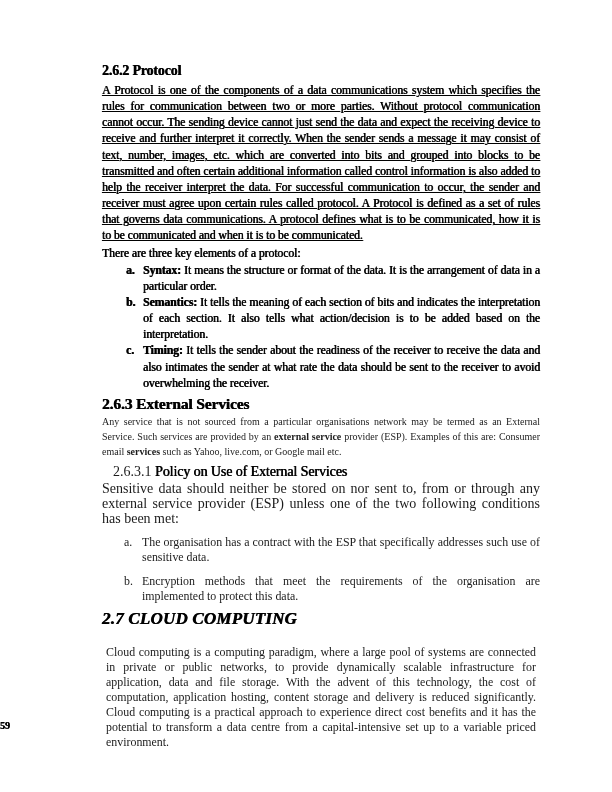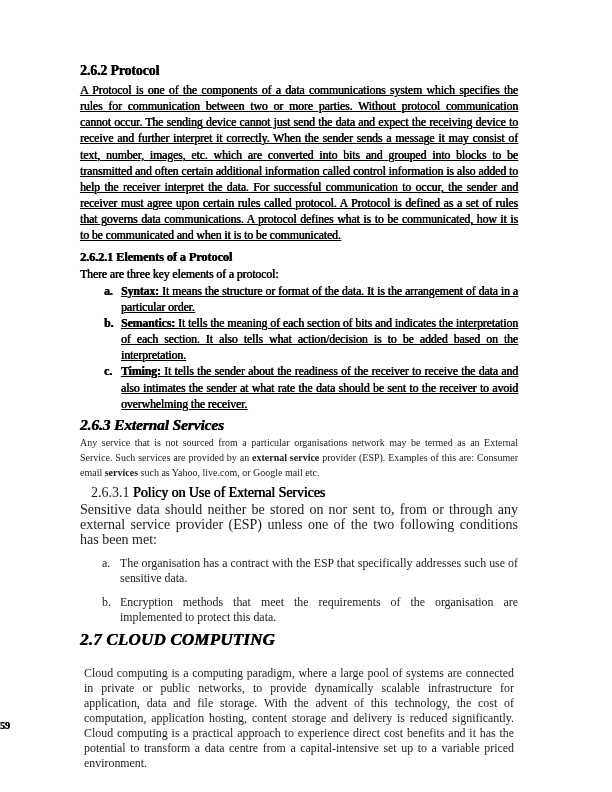--- a/index.html
+++ b/index.html
@@ -2,38 +2,38 @@
 <html><head>
 <meta charset="utf-8">
 <style>
   html,body{margin:0;padding:0;background:#ffffff;}
   body{
     width:612px;height:792px;position:relative;overflow:hidden;
     font-family:"Liberation Serif","DejaVu Serif",serif;
     color:#1b1b1b;
   }
   .page{position:absolute;inset:0;width:612px;height:792px;background:#fff;}
-  .content{position:absolute;left:80px;top:60px;width:438px;}
+  .content{position:absolute;left:102px;top:60px;width:438px;}
   .j{text-align:justify;}
   
   .rough{
     color:#000;
     letter-spacing:-0.1px;
     text-shadow:0.45px 0 0.35px rgba(0,0,0,0.85), -0.2px 0 0.25px rgba(0,0,0,0.45);
   }
   .bold{font-weight:bold;}
   .h262{font-size:13.8px;line-height:18px;margin:2px 0 0;font-weight:bold;}
   .p1{font-size:11.8px;line-height:16.15px;margin:2px 0 0;text-decoration:underline;}
   .h2621{font-size:12.3px;line-height:16px;margin:5px 0 0;font-weight:bold;}
   .p2{font-size:11.8px;line-height:16px;margin:1px 0 0;}
   .list1{margin:1px 0 0;}
   .list1 .li{display:flex;font-size:11.8px;line-height:16.15px;}
   .list1 .li-marker{flex:none;width:17px;margin-left:24px;font-weight:bold;}
-  .list1 .li-body{flex:1;text-decoration:underline;}
-  .h263{font-size:15.4px;line-height:19px;margin:3px 0 0;font-weight:bold;font-style:italic;}
+  .list1 .li-body{flex:1;}
+  .h263{font-size:15.4px;line-height:19px;margin:3px 0 0;font-weight:bold;}
   .p3{font-size:10px;line-height:15.1px;margin:1px 0 0;}
   .h2631{font-size:14px;line-height:16px;margin:5px 11px 0;font-weight:normal;}
   .p4{font-size:14px;line-height:15.1px;margin:1px 0 0;}
   .list2{margin:9px 0 0;}
   .list2 .li{display:flex;font-size:11.9px;line-height:15.1px;}
   .list2 .li + .li{margin-top:8px;}
   .list2 .li-marker{flex:none;width:18px;margin-left:22px;}
   .list2 .li-body{flex:1;}
   .h27{font-size:17px;line-height:21px;margin:4px 0 16px;font-weight:bold;font-style:italic;letter-spacing:0.2px;}
   .p5{font-size:11.9px;line-height:15.1px;margin:2px 4px 0;}
@@ -44,21 +44,20 @@
 </style>
 </head>
 <body>
 
 <div class="page">
   <div class="content">
 
     <div class="h262 rough">2.6.2 Protocol</div>
     <p class="p1 j rough">A Protocol is one of the components of a data communications system which specifies the rules for communication between two or more parties. Without protocol communication cannot occur. The sending device cannot just send the data and expect the receiving device to receive and further interpret it correctly. When the sender sends a message it may consist of text, number, images, etc. which are converted into bits and grouped into blocks to be transmitted and often certain additional information called control information is also added to help the receiver interpret the data. For successful communication to occur, the sender and receiver must agree upon certain rules called protocol. A Protocol is defined as a set of rules that governs data communications. A protocol defines what is to be communicated, how it is to be communicated and when it is to be communicated.</p>
 
-    <div class="h2621 rough">2.6.2.1 Elements of a Protocol</div>
     <p class="p2 rough">There are three key elements of a protocol:</p>
 
     <div class="list1">
       <div class="li">
         <span class="li-marker rough">a.</span>
         <div class="li-body j rough"><span class="bold">Syntax:</span> <span>It means the structure or format of the data. It is the arrangement of data in a particular order.</span></div>
       </div>
       <div class="li">
         <span class="li-marker rough">b.</span>
         <div class="li-body j rough"><span class="bold">Semantics:</span> <span>It tells the meaning of each section of bits and indicates the interpretation of each section. It also tells what action/decision is to be added based on the interpretation.</span></div>

